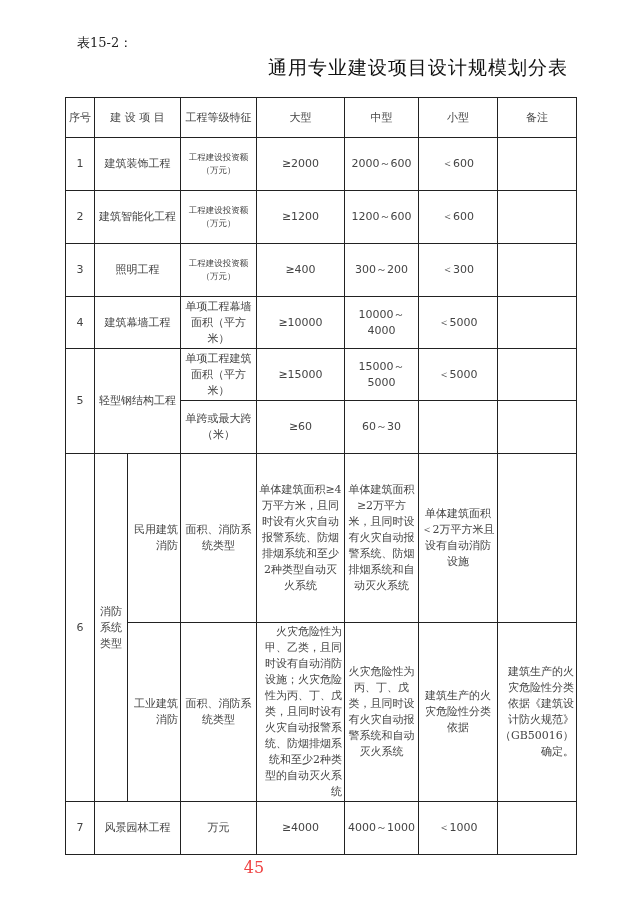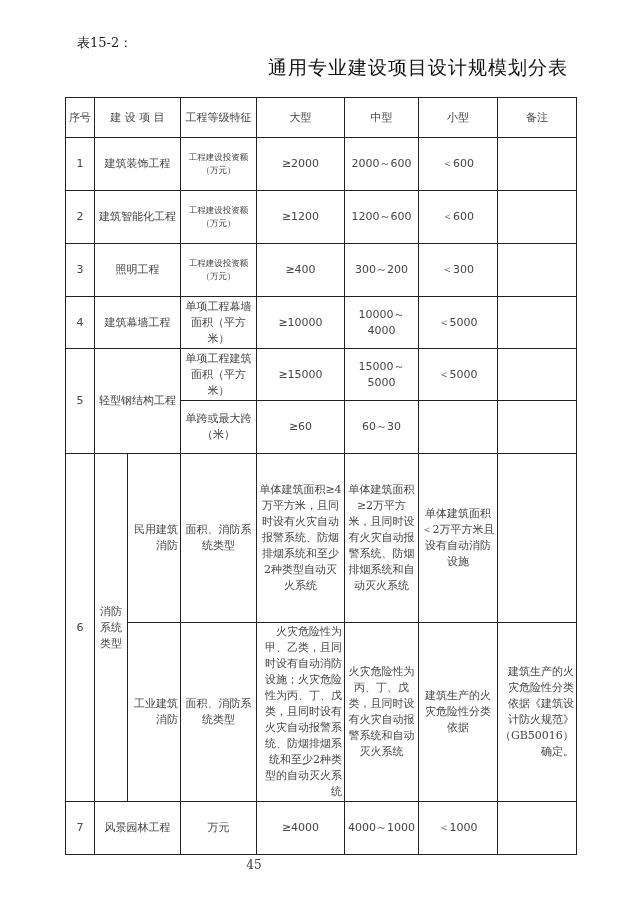--- a/index.html
+++ b/index.html
@@ -7,21 +7,21 @@
          font-family:"DejaVu Serif", "Liberation Serif", serif; color:#333; }
   .label { position:absolute; left:77px; top:34px; font-size:13px; color:#222; }
   .title { position:absolute; left:0; width:568px; top:55px; text-align:right;
            font-family:"DejaVu Sans","Liberation Sans",sans-serif; font-size:19px; color:#111; letter-spacing:1px; }
   table { position:absolute; left:65px; top:90px; border-collapse:collapse; table-layout:fixed;margin-top:7px; }
   td { border:1.5px solid #222; text-align:center; vertical-align:middle; padding:1px 2px;
        font-size:11px; color:#444; line-height:16px; }
   .num { font-family:"DejaVu Sans","Liberation Sans",sans-serif; font-size:11px; color:#444; }
   .small { font-size:8.5px; line-height:13px;text-align:center; }
   .left { text-align:right; }
-  .page { position:absolute; left:0; width:508px; top:858px; text-align:center; font-size:12px; color:#404040; }
+  .page { position:absolute; left:0; width:508px; top:858px; text-align:center; font-size:16px; color:#ef4444; }
 </style>
 </head>
 <body>
 
 <div class="label">表15-2：</div>
 <div class="title">通用专业建设项目设计规模划分表</div>
 
 <table>
   <colgroup>
     <col style="width:29px">

